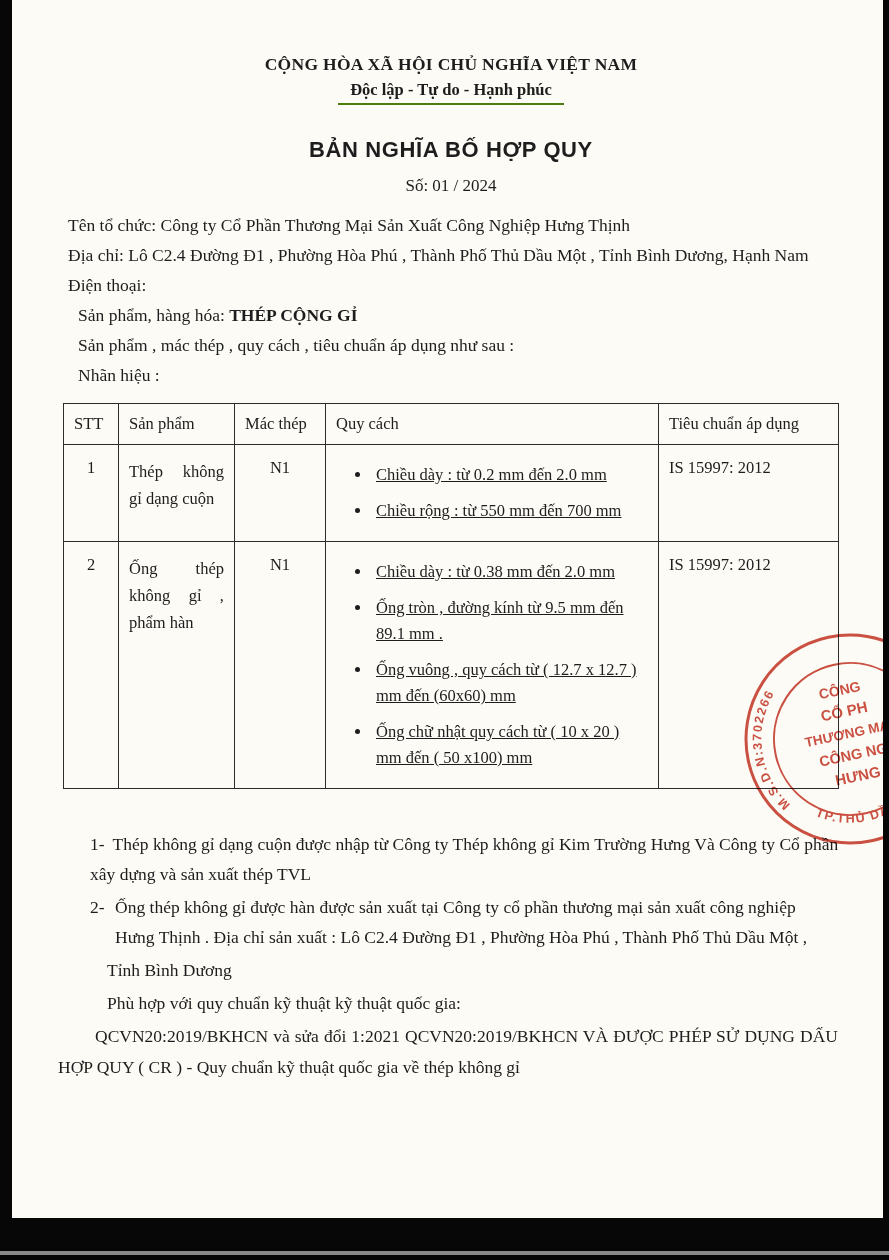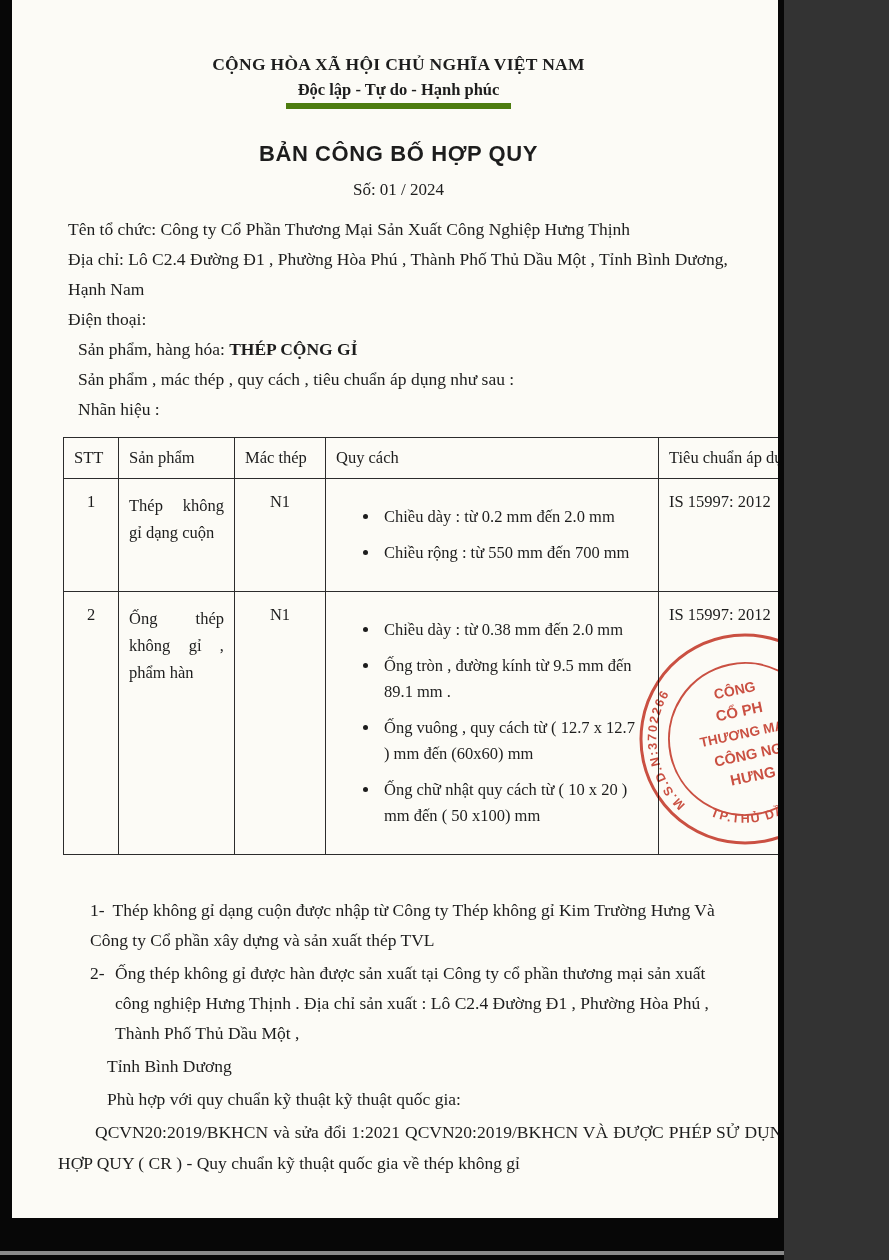--- a/index.html
+++ b/index.html
@@ -1,46 +1,46 @@
 <!DOCTYPE html>
 <html><head>
 <meta charset="utf-8">
 <style>
   html,body{margin:0;padding:0;background:#333;}
   .scan{
-    position:relative;width:784px;height:1260px;background:#070707;
+    position:relative;width:889px;height:1260px;background:#070707;
     font-family:"Liberation Serif","DejaVu Serif",serif;overflow:hidden;
   }
   .scan-bottom-line{position:absolute;left:0;right:0;bottom:5px;height:4px;background:#8a8a8a;}
   .page{
     position:absolute;left:12px;top:0;right:6px;bottom:42px;
     background:#fcfbf6;color:#1d1d1d;overflow:hidden;box-sizing:border-box;
     padding:54px 44px 0 51px;
   }
   .nation{font-weight:bold;font-size:17.5px;text-align:center;letter-spacing:.3px;}
   .motto-wrap{text-align:center;margin-top:5px;}
-  .motto{display:inline-block;font-weight:bold;font-size:16.5px;border-bottom:6px solid #4d7c0f;padding:0 12px 3px 12px;}
+  .motto{display:inline-block;font-weight:bold;font-size:16.5px;border-bottom:2px solid #4d7c0f;padding:0 12px 3px 12px;}
   .doc-title{
     text-align:center;font-weight:bold;font-size:22px;margin-top:32px;letter-spacing:.6px;
     font-family:"Liberation Sans","DejaVu Sans",sans-serif;
   }
   .doc-number{text-align:center;font-size:17px;margin-top:13px;}
   .body-text{margin-top:14px;}
   .body-text p{font-size:17.5px;line-height:30px;margin:0;padding-left:5px;}
   .body-text p.indent-more{padding-left:15px;}
   .bold{font-weight:bold;}
   table.spec{border-collapse:collapse;width:775px;margin-top:13px;font-size:16.5px;table-layout:fixed;}
   table.spec th,table.spec td{border:1.2px solid #2c2c2c;vertical-align:top;}
   table.spec th{font-weight:normal;padding:10px 10px;text-align:left;vertical-align:middle;}
   table.spec td{padding:13px 10px;}
   .col-stt{width:55px;} .col-sp{width:116px;} .col-mt{width:91px;} .col-qc{width:333px;} .col-tc{width:180px;}
   td.c-stt,th.c-stt{text-align:center;}
   td.c-mt{text-align:center;}
   td.c-sp{text-align:justify;padding-right:14px;line-height:27px;}
-  ul.specs{margin:12px;padding-left:32px;list-style:disc;}
+  ul.specs{margin:4px;padding-left:32px;list-style:disc;text-decoration:underline;}
   ul.specs li{margin-bottom:10px;line-height:26px;padding-left:4px;}
   ul.specs li:last-child{margin-bottom:0;}
   .notes{margin-top:40px;font-size:17.5px;line-height:30px;}
   .note-block{margin-left:27px;margin-bottom:3px;}
   .note-hanging{position:relative;padding-left:25px;}
   .note-hanging .note-marker{position:absolute;left:0;top:0;}
   .note-marker{margin-right:8px;}
   .province,.conformity-intro{margin-left:44px;margin-bottom:3px;}
   .conformity-body{margin-left:-5px;width:780px;text-align:justify;text-indent:37px;line-height:31px;margin-top:2px;}
   
@@ -55,21 +55,21 @@
 <body>
 
 <div class="scan">
   <div class="page">
 
     <div class="nation">CỘNG HÒA XÃ HỘI CHỦ NGHĨA VIỆT NAM</div>
     <div class="motto-wrap">
       <span class="motto">Độc lập - Tự do - Hạnh phúc</span>
     </div>
 
-    <div class="doc-title">BẢN CÔNG BỐ HỢP QUY</div>
+    <div class="doc-title">BẢN NGHĨA BỐ HỢP QUY</div>
     <div class="doc-number">Số: 01 / 2024</div>
 
     <div class="body-text">
       <p>Tên tổ chức: Công ty Cổ Phần Thương Mại Sản Xuất Công Nghiệp Hưng Thịnh</p>
       <p>Địa chỉ: Lô C2.4 Đường Đ1 , Phường Hòa Phú , Thành Phố Thủ Dầu Một , Tỉnh Bình Dương, Hạnh Nam</p>
       <p>Điện thoại:</p>
       <p class="indent-more"><span>Sản phẩm, hàng hóa: </span><span class="bold">THÉP CỘNG GỈ</span></p>
       <p class="indent-more">Sản phẩm , mác thép , quy cách , tiêu chuẩn áp dụng như sau :</p>
       <p class="indent-more">Nhãn hiệu :</p>
     </div>

